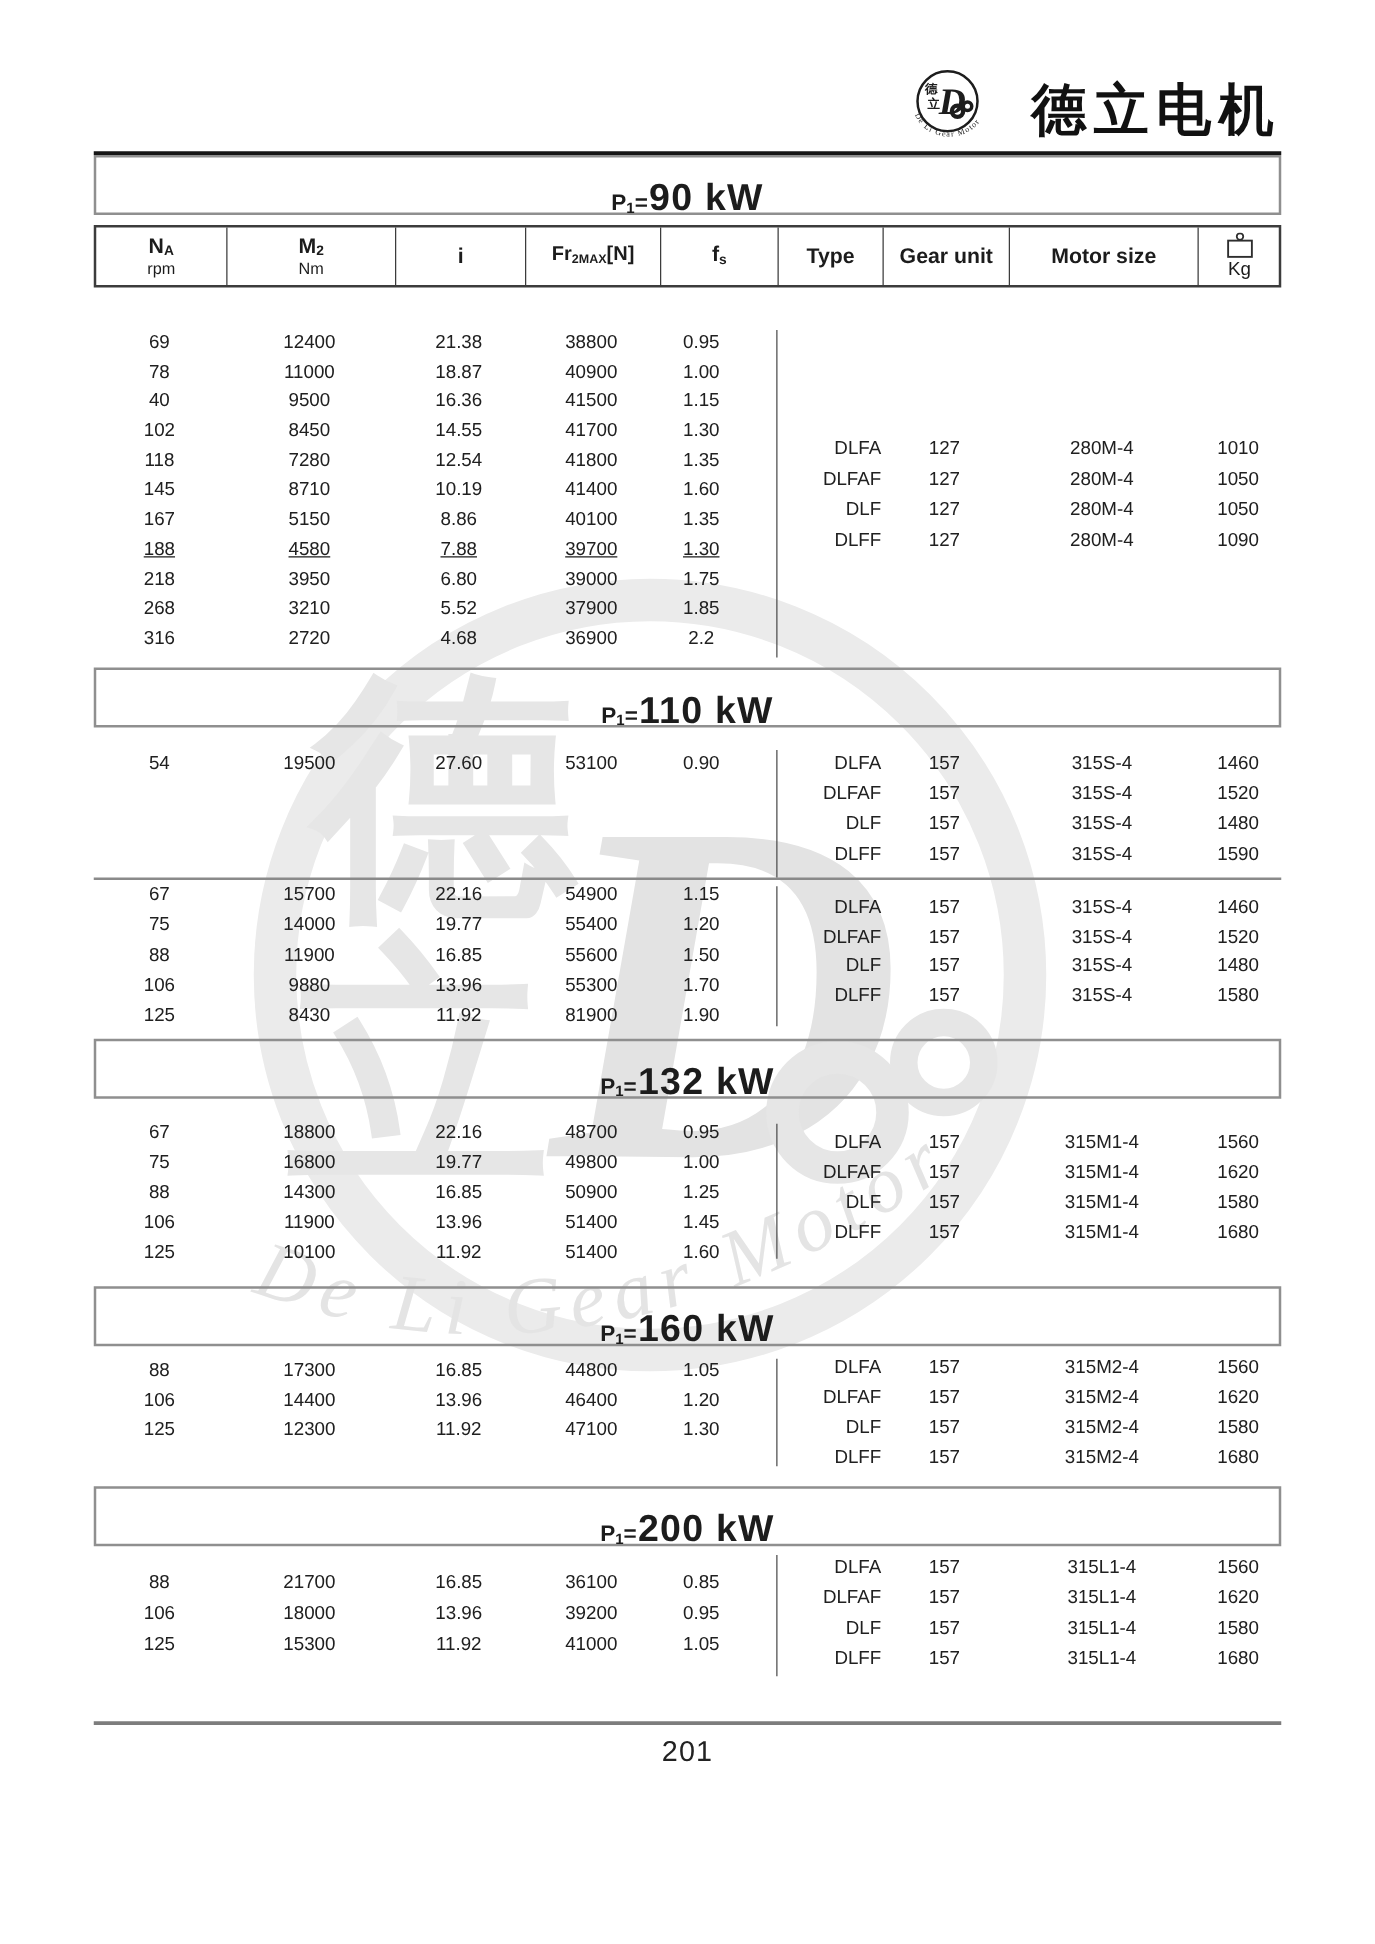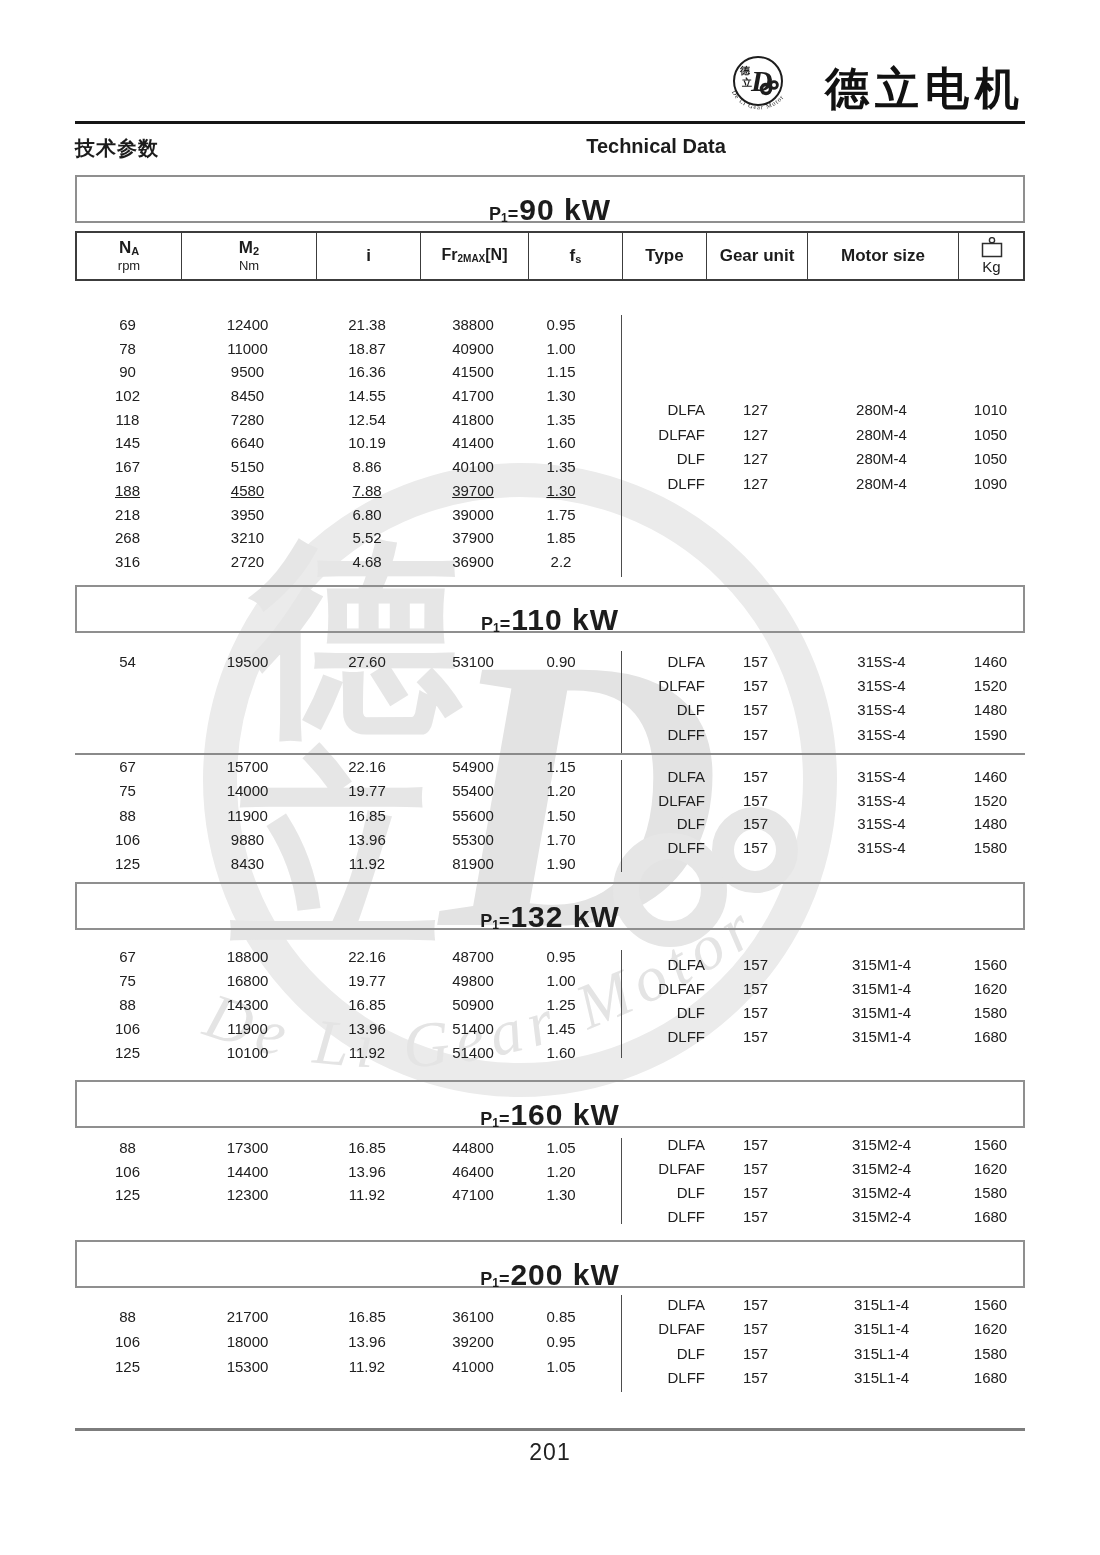--- a/index.html
+++ b/index.html
@@ -79,24 +79,20 @@
       <circle cx="41" cy="34" r="4.5" fill="none" stroke="#1d1d1d" stroke-width="3.5"></circle>
       <circle cx="49" cy="30" r="3.4" fill="none" stroke="#1d1d1d" stroke-width="2.8"></circle>
       <path id="badgearc" d="M 6 34 A 29 26 0 0 0 62 36" fill="none"></path>
       <text font-size="6.5" font-family="serif" fill="#1d1d1d" letter-spacing="1">
         <textPath href="#badgearc" startOffset="4%">De Li Gear Motor</textPath>
       </text>
     </svg>
     <div class="brand-name">德立电机</div>
   </div>
 
-  <div class="title-row">
-    <div class="title-cn">技术参数</div>
-    <div class="title-en">Technical Data</div>
-  </div>
 
   <div id="sections">
       <div class="power-box">
         <span class="p-pre"><span>P</span><sub>1</sub><span>=</span></span>
         <span class="p-val">90 kW</span>
       </div>
       <div class="colheader" id="colheader">
     <div class="hcell">
       <span class="hmain"><span>N</span><sub>A</sub></span>
       <span class="hunit">rpm</span>
@@ -141,21 +137,21 @@
             <span class="dcell cell-fs">0.95</span>
           </div>
           <div class="drow lrow" style="height: 23.7px; line-height: 23.7px;">
             <span class="dcell cell-na">78</span>
             <span class="dcell cell-m2">11000</span>
             <span class="dcell cell-i">18.87</span>
             <span class="dcell cell-fr2max">40900</span>
             <span class="dcell cell-fs">1.00</span>
           </div>
           <div class="drow lrow" style="height: 23.7px; line-height: 23.7px;">
-            <span class="dcell cell-na">90</span>
+            <span class="dcell cell-na">40</span>
             <span class="dcell cell-m2">9500</span>
             <span class="dcell cell-i">16.36</span>
             <span class="dcell cell-fr2max">41500</span>
             <span class="dcell cell-fs">1.15</span>
           </div>
           <div class="drow lrow" style="height: 23.7px; line-height: 23.7px;">
             <span class="dcell cell-na">102</span>
             <span class="dcell cell-m2">8450</span>
             <span class="dcell cell-i">14.55</span>
             <span class="dcell cell-fr2max">41700</span>
@@ -163,21 +159,21 @@
           </div>
           <div class="drow lrow" style="height: 23.7px; line-height: 23.7px;">
             <span class="dcell cell-na">118</span>
             <span class="dcell cell-m2">7280</span>
             <span class="dcell cell-i">12.54</span>
             <span class="dcell cell-fr2max">41800</span>
             <span class="dcell cell-fs">1.35</span>
           </div>
           <div class="drow lrow" style="height: 23.7px; line-height: 23.7px;">
             <span class="dcell cell-na">145</span>
-            <span class="dcell cell-m2">6640</span>
+            <span class="dcell cell-m2">8710</span>
             <span class="dcell cell-i">10.19</span>
             <span class="dcell cell-fr2max">41400</span>
             <span class="dcell cell-fs">1.60</span>
           </div>
           <div class="drow lrow" style="height: 23.7px; line-height: 23.7px;">
             <span class="dcell cell-na">167</span>
             <span class="dcell cell-m2">5150</span>
             <span class="dcell cell-i">8.86</span>
             <span class="dcell cell-fr2max">40100</span>
             <span class="dcell cell-fs">1.35</span>

